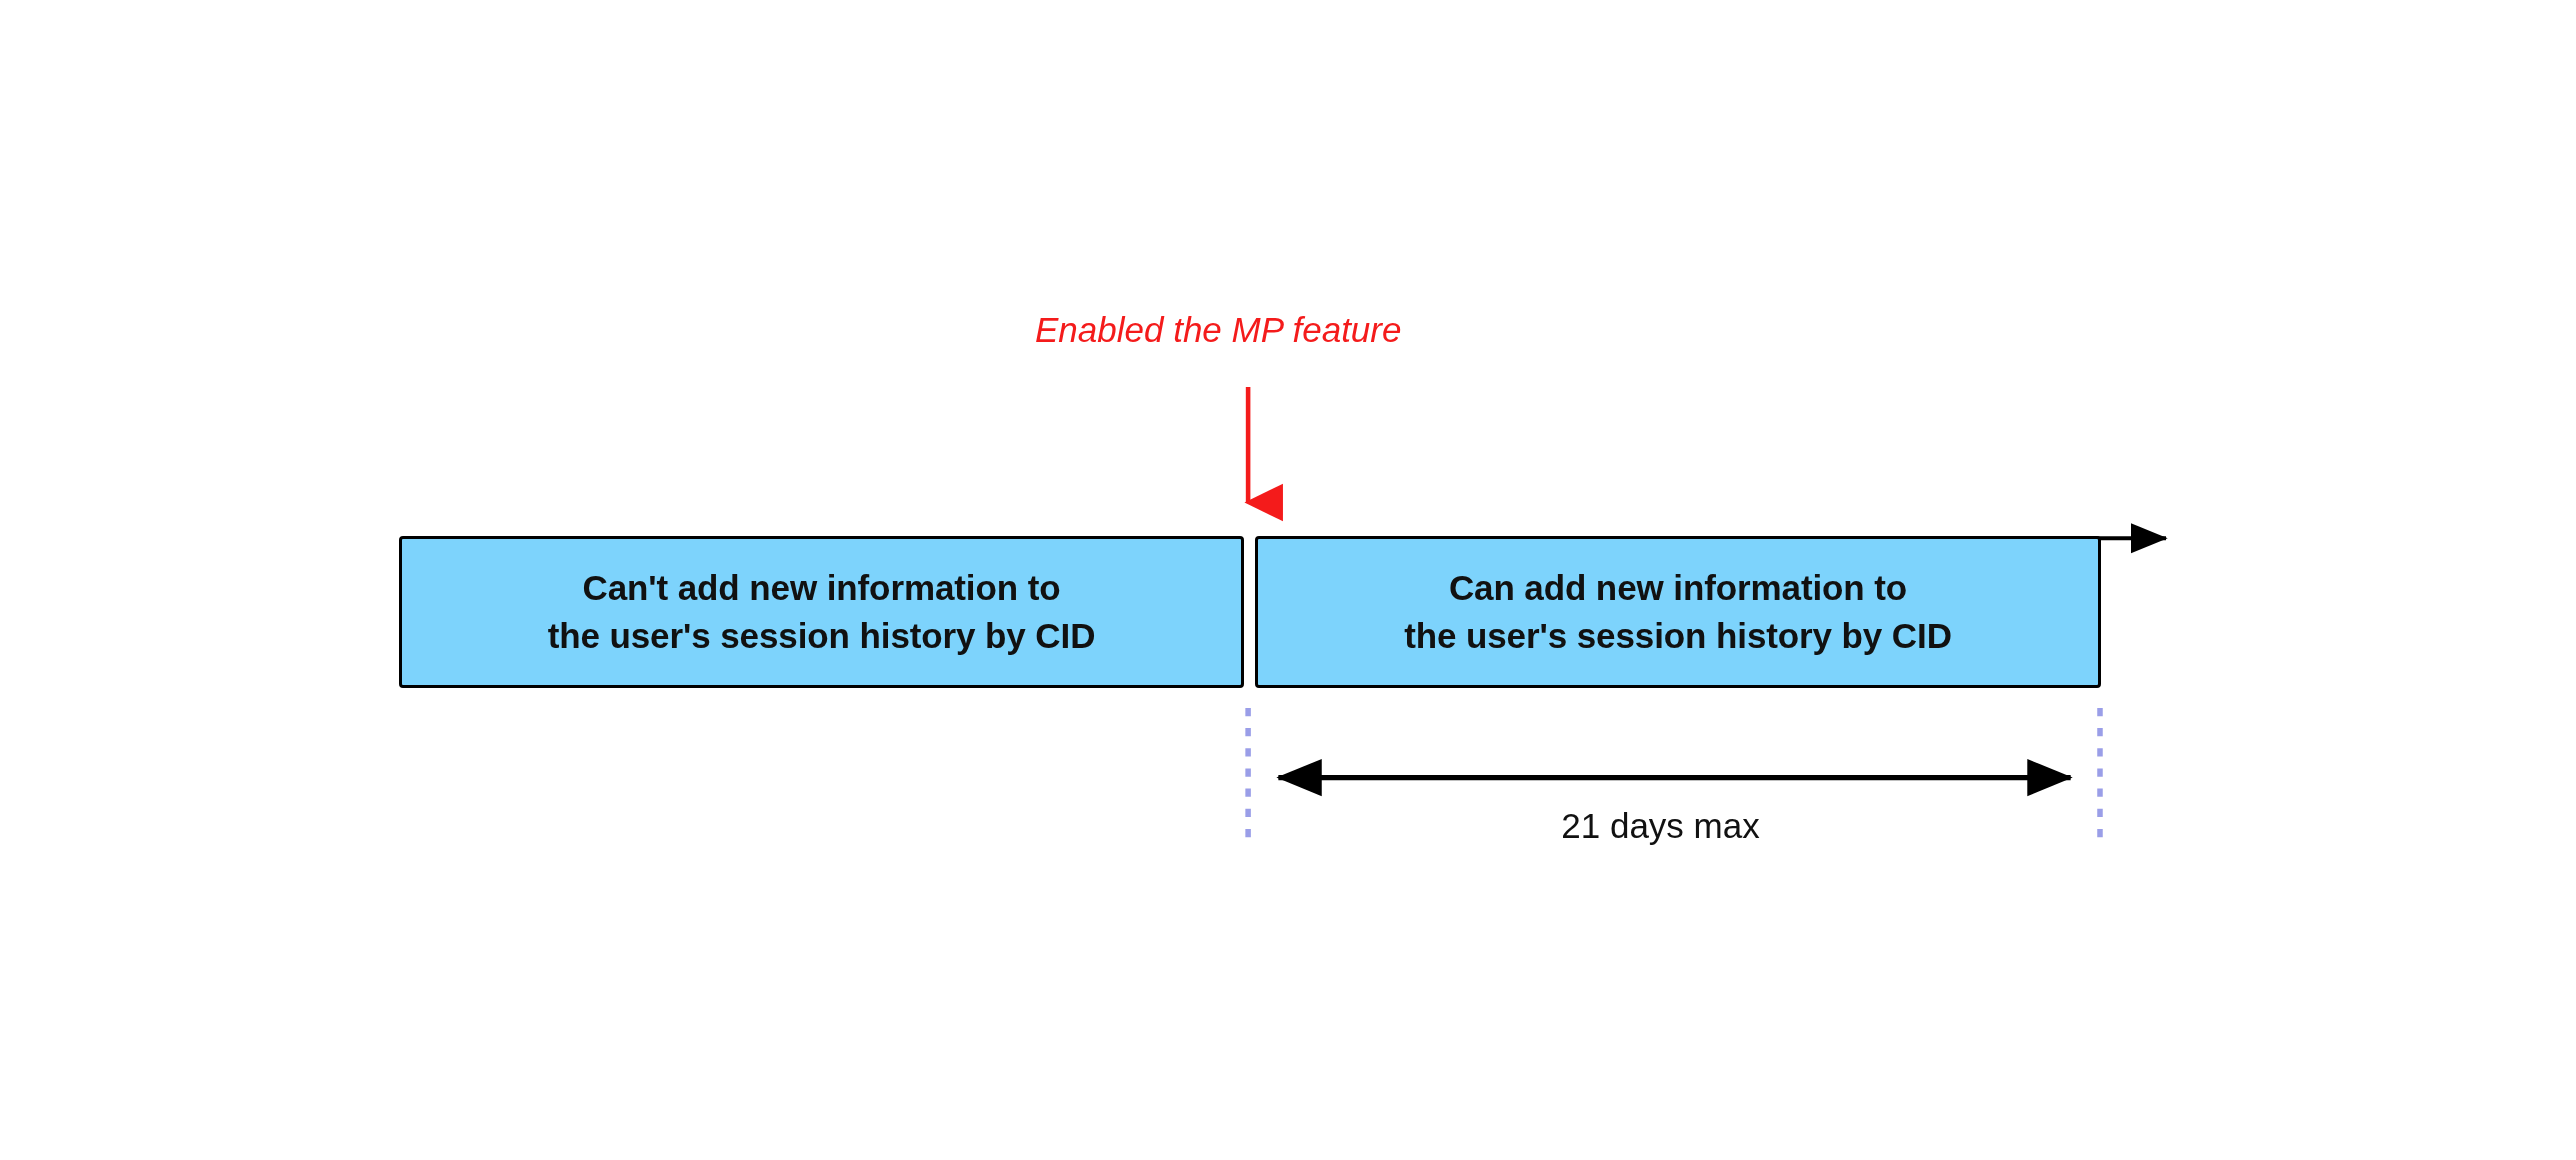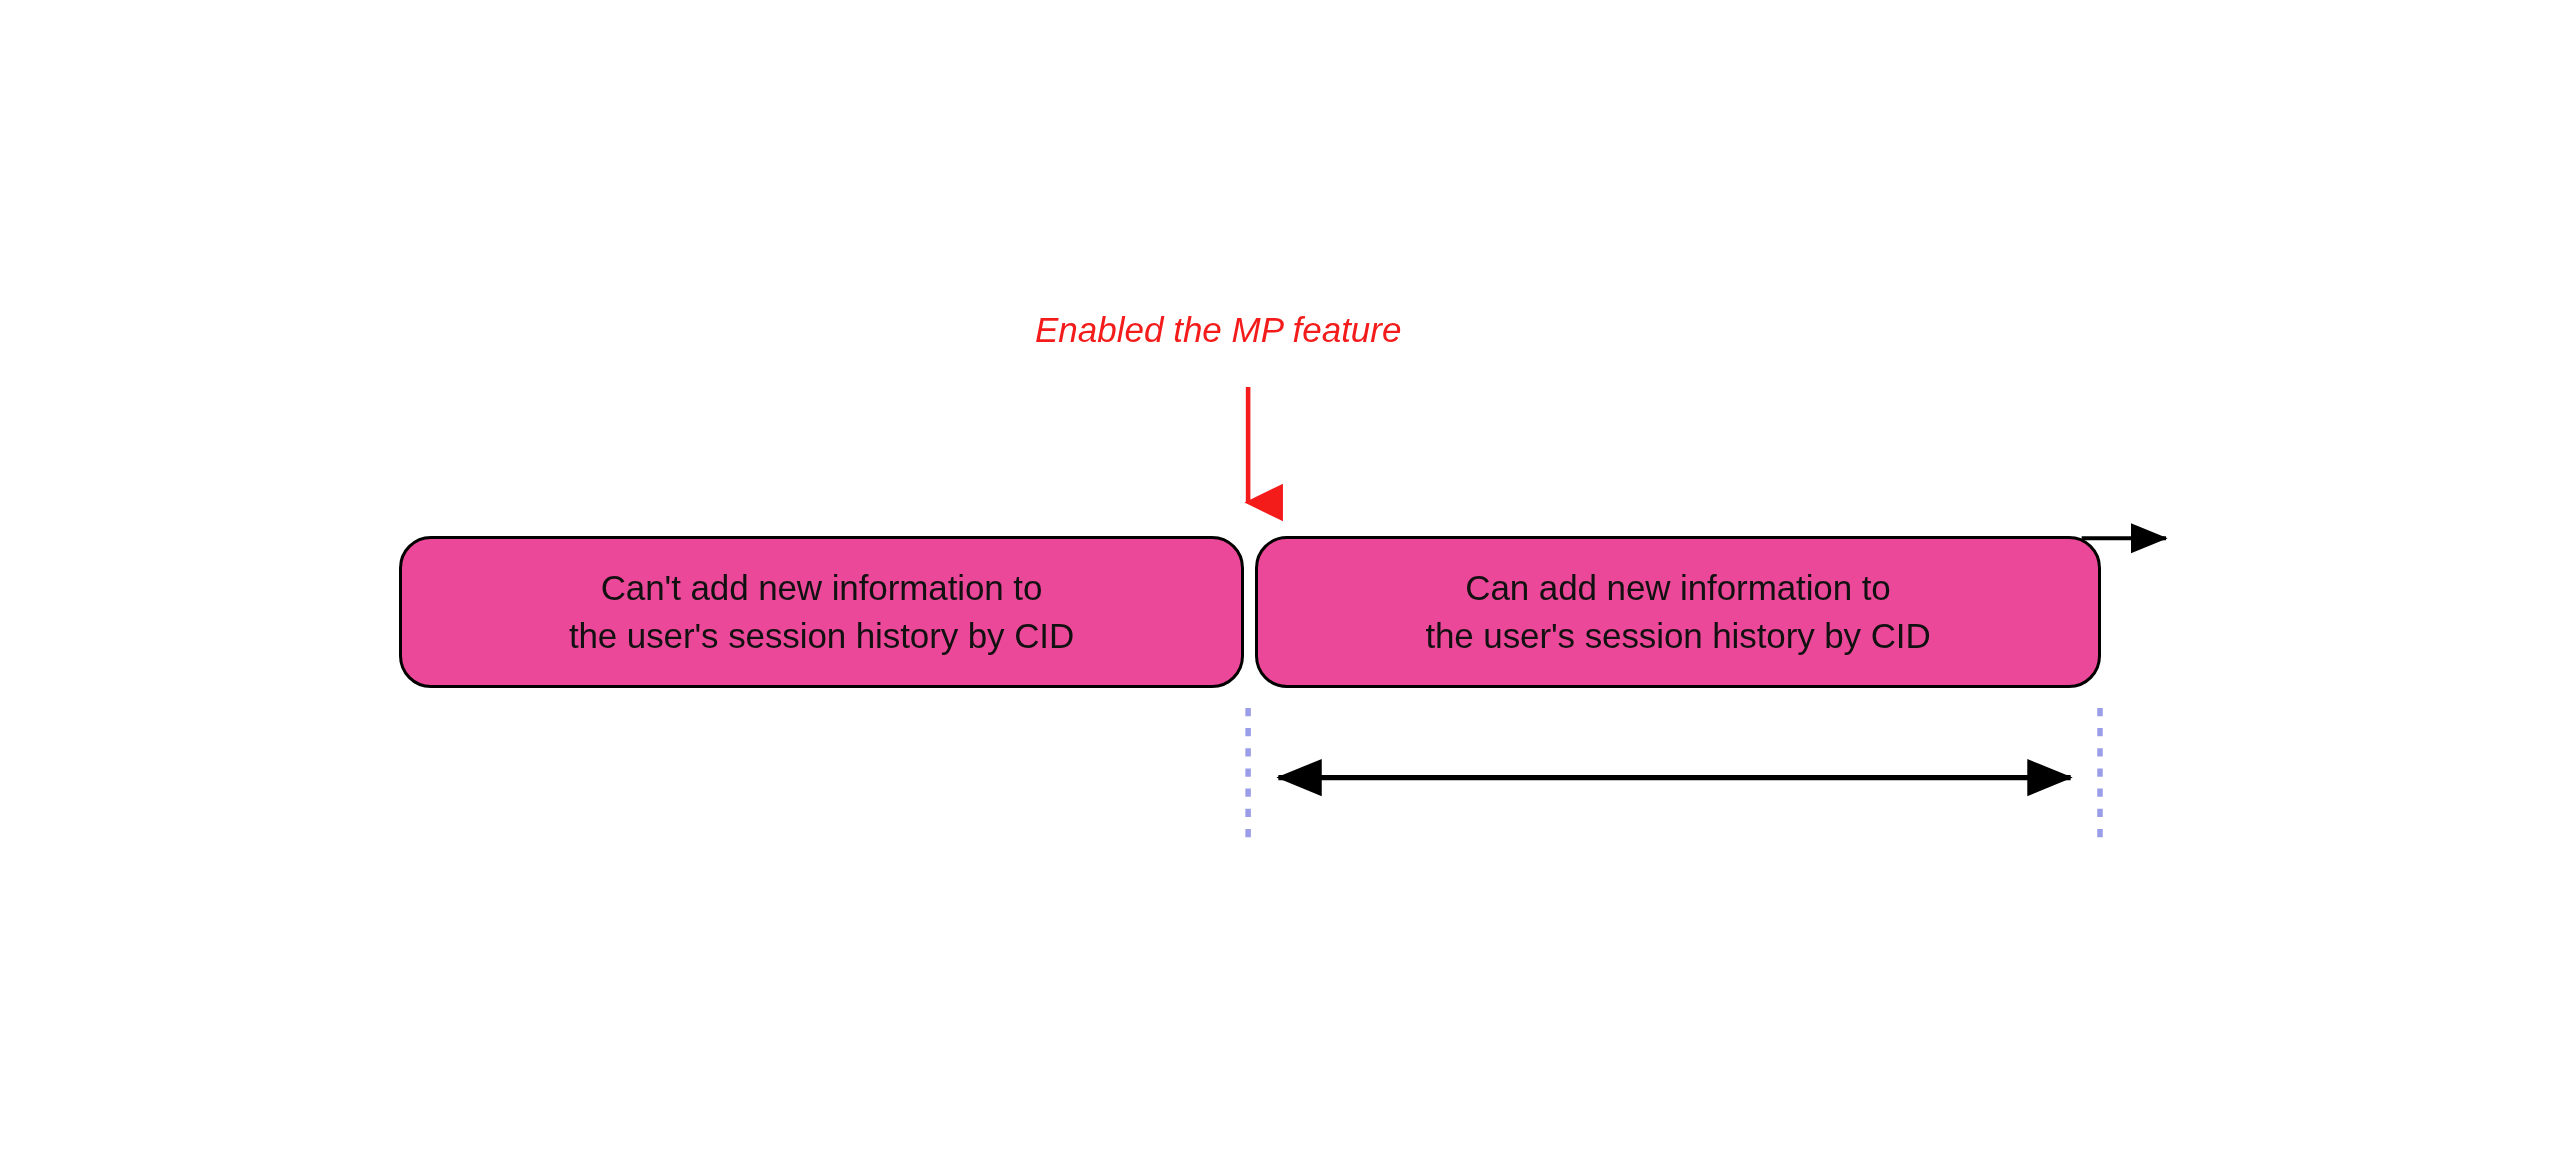--- a/index.html
+++ b/index.html
@@ -21,26 +21,27 @@
     position: absolute;
     left: 0;
     top: 0;
     width: 2576px;
     height: 1160px;
   }
   .phase-box {
     position: absolute;
     box-sizing: border-box;
     border: 3.7px solid #000000;
-    border-radius: 32px;
-    background: #ec4899;
+    border-radius: 4px;
+    background: #7dd3fc;
     display: flex;
     flex-direction: column;
     align-items: center;
     justify-content: center;
+    font-weight: bold;
   }
   #box-before {
     left: 399px;
     top: 536px;
     width: 845px;
     height: 152px;
   }
   #box-after {
     left: 1255px;
     top: 536px;
@@ -113,15 +114,16 @@
     <div class="box-line">the user's session history by CID</div>
   </div>
 
   <div class="phase-box" id="box-after">
     <div class="box-line">Can add new information to</div>
     <div class="box-line">the user's session history by CID</div>
   </div>
 
   <div class="annotation-label" id="annotation-text">Enabled the MP feature</div>
 
+  <div class="duration-label" id="duration-text">21 days max</div>
 
 </div>
 
 
 </body></html>

